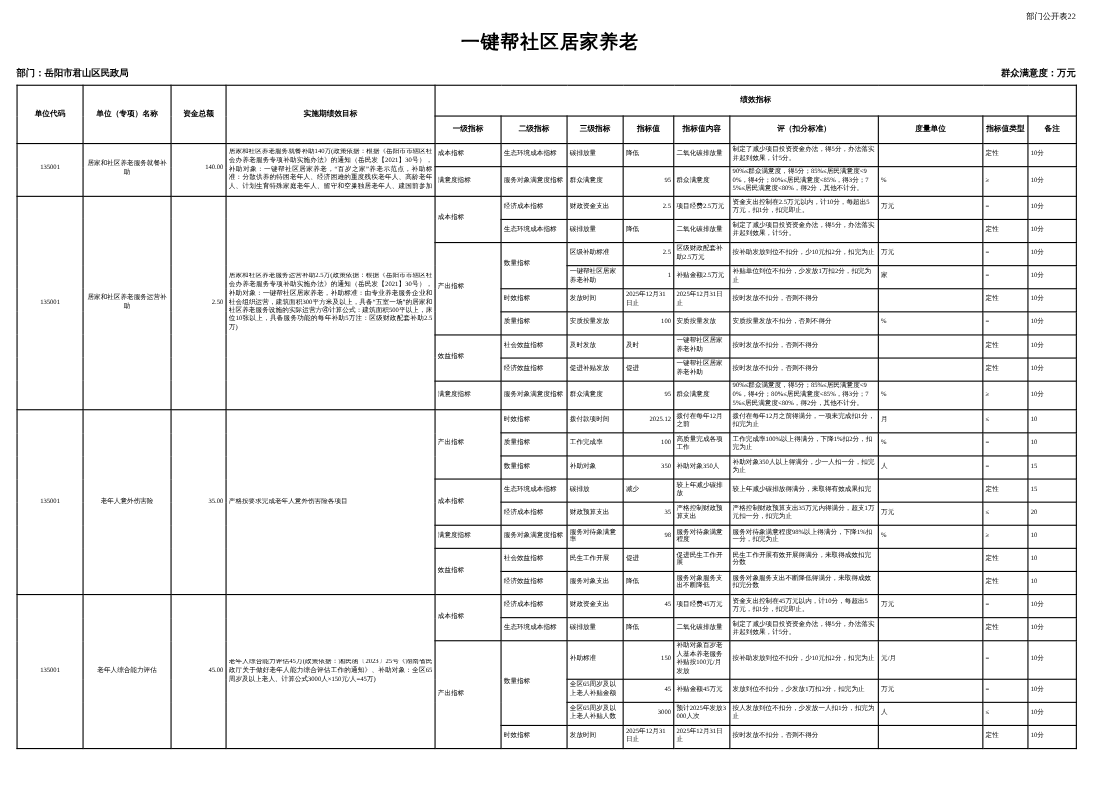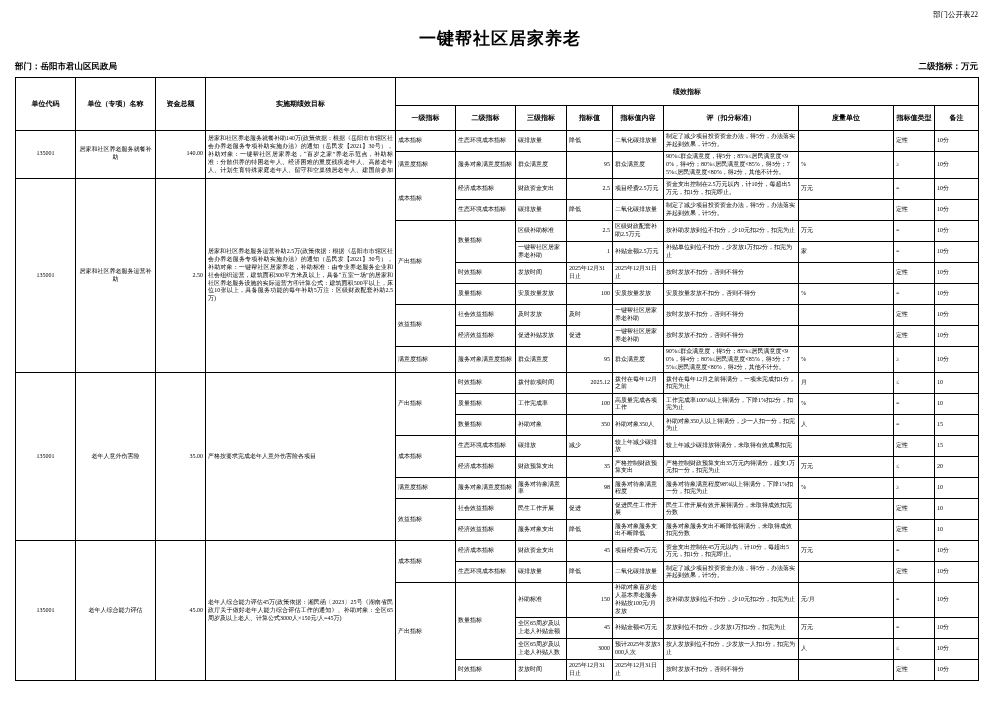--- a/index.html
+++ b/index.html
@@ -34,21 +34,21 @@
   td.goal-cell{text-align:justify;}
   td.goal-cell .goal-text{overflow:hidden;}
 </style>
 </head>
 <body>
 
 <div class="corner">部门公开表22</div>
 <div class="title">一键帮社区居家养老</div>
 <div class="meta">
   <span>部门：岳阳市君山区民政局</span>
-  <span>二级指标：万元</span>
+  <span>群众满意度：万元</span>
 </div>
 
 <table>
   <colgroup>
     <col style="width:60px">
       <col style="width:80px">
       <col style="width:50px">
       <col style="width:190px">
     <col style="width:60px">
       <col style="width:60px">

